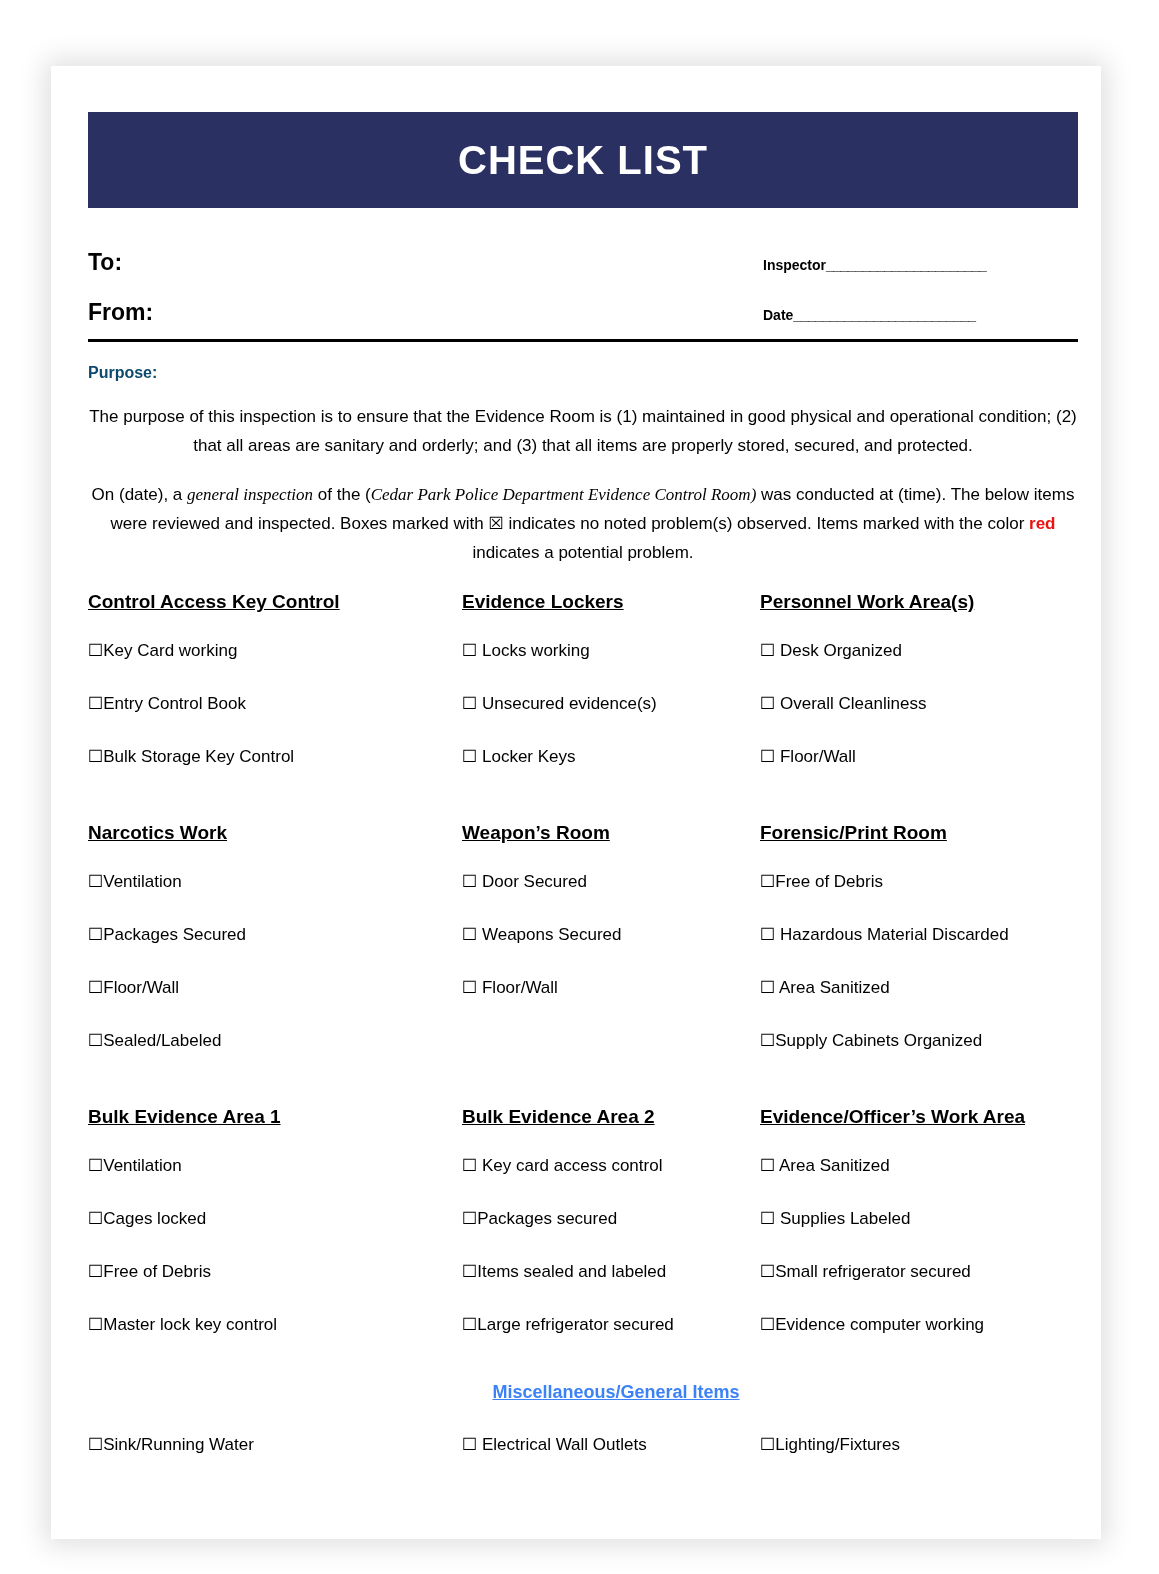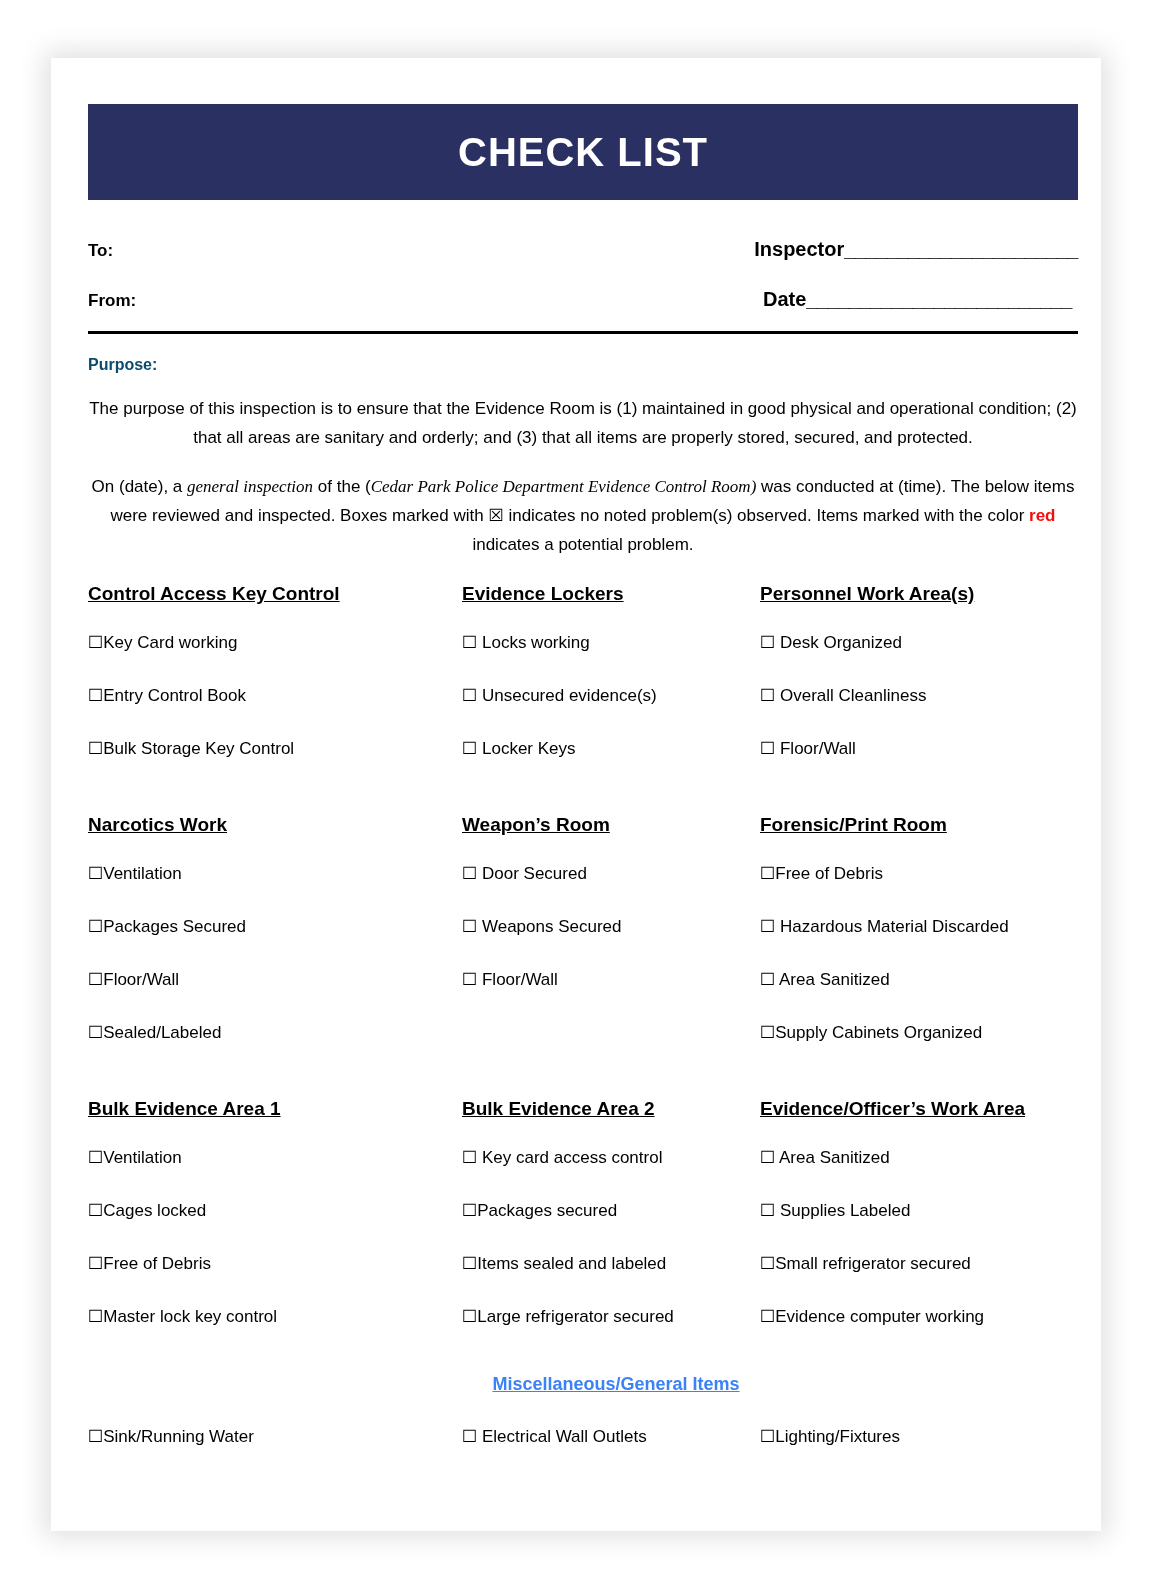--- a/index.html
+++ b/index.html
@@ -17,21 +17,21 @@
   
   .canvas {
     position: relative;
     width: 1159px;
     height: 1574px;
     background: #ffffff;
   }
   .sheet {
     position: absolute;
     left: 51px;
-    top: 58px;
+    top: 66px;
     width: 1050px;
     height: 1473px;
     background: #ffffff;
     box-shadow: 0 0 26px 6px rgba(0,0,0,0.13);
   }
   .sheet-inner {
     position: absolute;
     left: 37px;
     top: 46px;
     width: 990px;
@@ -60,27 +60,27 @@
     margin-top: 29px;
     position: relative;
   }
   .meta-row {
     display: flex;
     align-items: baseline;
     height: 50px;
   }
   .meta-left {
     width: 675px;
-    font-size: 17px;
+    font-size: 23px;
     font-weight: bold;
     color: #000;
     margin-top: 12px;
   }
   .meta-right {
-    font-size: 20px;
+    font-size: 14px;
     font-weight: bold;
     color: #000;
     white-space: nowrap;
   }
   .meta-right .rule-text {
     letter-spacing: -0.5px;
   }
   .hard-rule {
     height: 3px;
     background: #000;

